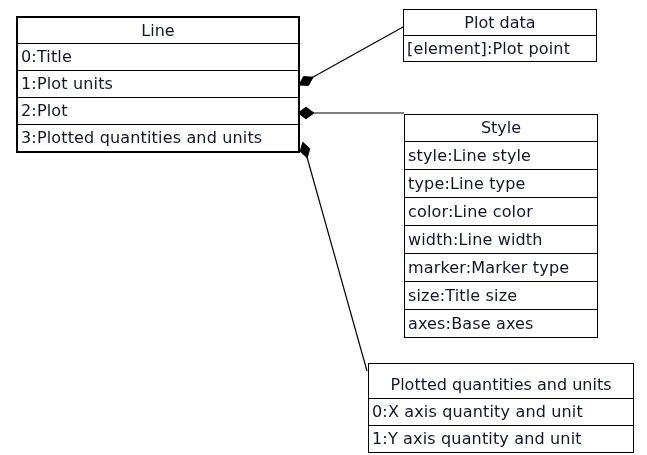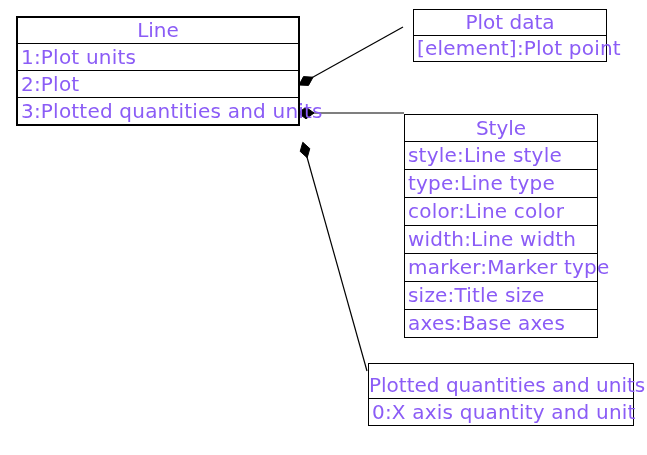--- a/index.html
+++ b/index.html
@@ -6,22 +6,22 @@
     margin: 0;
     padding: 0;
     background: #ffffff;
   }
   #canvas {
     position: relative;
     width: 647px;
     height: 455px;
     background: #ffffff;
     font-family: "DejaVu Sans", "Liberation Sans", sans-serif;
-    font-size: 20px;
-    color: #8b5cf6;
+    font-size: 16px;
+    color: #0f172a;
     overflow: hidden;
   }
   #connector-layer {
     position: absolute;
     left: 0;
     top: 0;
     width: 647px;
     height: 455px;
   }
   .node {
@@ -42,21 +42,21 @@
     overflow: visible;
     letter-spacing: 0.01em;
   }
 
   
   #node-line { left: 16px; top: 16px; width: 284px; border-width: 2px; }
   #node-line .node-header { height: 25px; line-height: 25px; }
   #node-line .node-row   { height: 26px; line-height: 26px; }
 
   
-  #node-plot-data { left: 413px; top: 9px; width: 194px; }
+  #node-plot-data { left: 403px; top: 9px; width: 194px; }
   #node-plot-data .node-header { height: 25px; line-height: 25px; }
   #node-plot-data .node-row   { height: 25px; line-height: 25px; }
 
   
   #node-style { left: 404px; top: 114px; width: 194px; }
   #node-style .node-header { height: 26px; line-height: 26px; }
   #node-style .node-row   { height: 27px; line-height: 27px; }
 
   
   #node-plotted { left: 368px; top: 363px; width: 266px; }
@@ -86,20 +86,21 @@
 
     <line class="connector-line" x1="306" y1="113" x2="404" y2="113"></line>
     <polygon class="diamond" points="298,113 306,107.2 314,113 306,118.8"></polygon>
 
     <line class="connector-line" x1="305" y1="150" x2="367" y2="371"></line>
     <polygon class="diamond" points="302.8,142.3 309.8,148.6 307.2,157.7 300.2,151.4"></polygon>
   </svg>
 
   <div class="node" id="node-line">
     <div class="node-header">Line</div>
+    <div class="node-row">0:Title</div>
     <div class="node-row">1:Plot units</div>
     <div class="node-row">2:Plot</div>
     <div class="node-row">3:Plotted quantities and units</div>
   </div>
 
   <div class="node" id="node-plot-data">
     <div class="node-header">Plot data</div>
     <div class="node-row">[element]:Plot point</div>
   </div>
 
@@ -110,15 +111,16 @@
     <div class="node-row">color:Line color</div>
     <div class="node-row">width:Line width</div>
     <div class="node-row">marker:Marker type</div>
     <div class="node-row">size:Title size</div>
     <div class="node-row">axes:Base axes</div>
   </div>
 
   <div class="node" id="node-plotted">
     <div class="node-header">Plotted quantities and units</div>
     <div class="node-row">0:X axis quantity and unit</div>
+    <div class="node-row">1:Y axis quantity and unit</div>
   </div>
 
 </div>
 
 </body></html>

